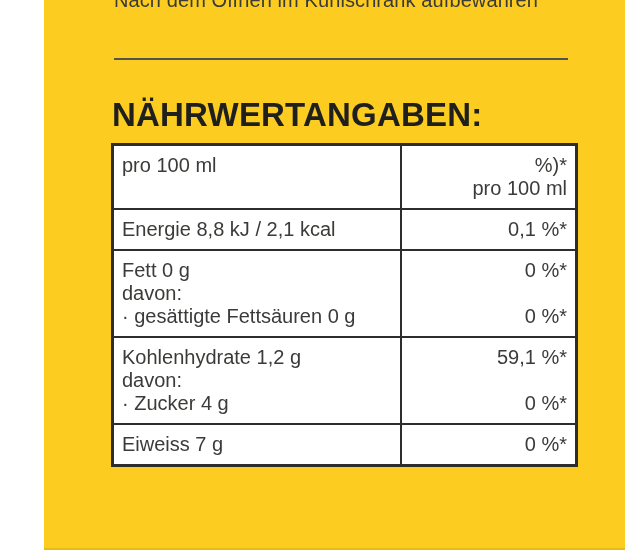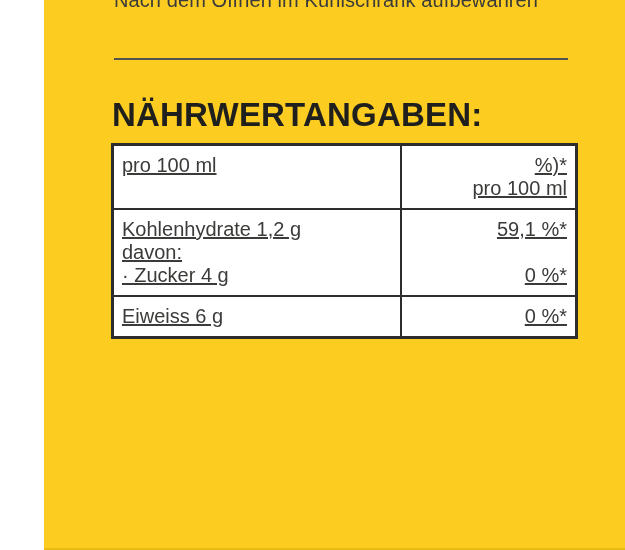--- a/index.html
+++ b/index.html
@@ -49,21 +49,20 @@
     position:absolute;left:67px;top:143px;width:467px;
     border-collapse:collapse;
     background:#ffffff;
     font-size:20px;color:var(--text);
   }
   table.nutrition{border:3px solid var(--border);}
   table.nutrition td{
     border:2px solid var(--border);
     vertical-align:top;
     padding:8px 8px;
-    text-decoration:underline;
   }
   td.c-left{width:288px;}
   td.c-right{text-align:right;}
   .line{line-height:23px;min-height:23px;white-space:nowrap;}
 </style>
 </head>
 <body>
 
 <div class="page">
 
@@ -88,33 +87,53 @@
               <div class="line">pro 100 ml</div>
               <div class="line"></div>
             </td>
             <td class="c-right">
               <div class="line">%)*</div>
               <div class="line">pro 100 ml</div>
             </td>
           </tr>
           <tr>
             <td class="c-left">
+              <div class="line">Energie 8,8 kJ / 2,1 kcal</div>
+            </td>
+            <td class="c-right">
+              <div class="line">0,1 %*</div>
+            </td>
+          </tr>
+          <tr>
+            <td class="c-left">
+              <div class="line">Fett 0 g</div>
+              <div class="line">davon:</div>
+              <div class="line">· gesättigte Fettsäuren 0 g</div>
+            </td>
+            <td class="c-right">
+              <div class="line">0 %*</div>
+              <div class="line"></div>
+              <div class="line">0 %*</div>
+            </td>
+          </tr>
+          <tr>
+            <td class="c-left">
               <div class="line">Kohlenhydrate 1,2 g</div>
               <div class="line">davon:</div>
               <div class="line">· Zucker 4 g</div>
             </td>
             <td class="c-right">
               <div class="line">59,1 %*</div>
               <div class="line"></div>
               <div class="line">0 %*</div>
             </td>
           </tr>
           <tr>
             <td class="c-left">
-              <div class="line">Eiweiss 6 g</div>
+              <div class="line">Eiweiss 7 g</div>
             </td>
             <td class="c-right">
               <div class="line">0 %*</div>
             </td>
           </tr>
         </tbody>
     </table>
 
     <div class="panel-bottom-edge"></div>
   </div>

